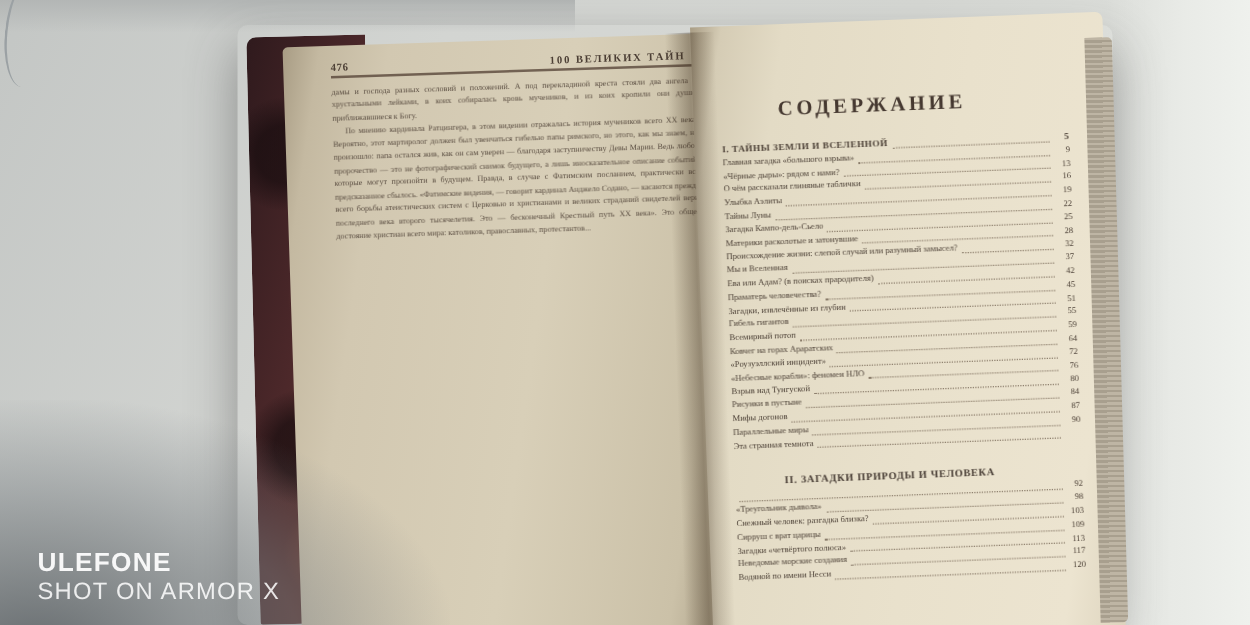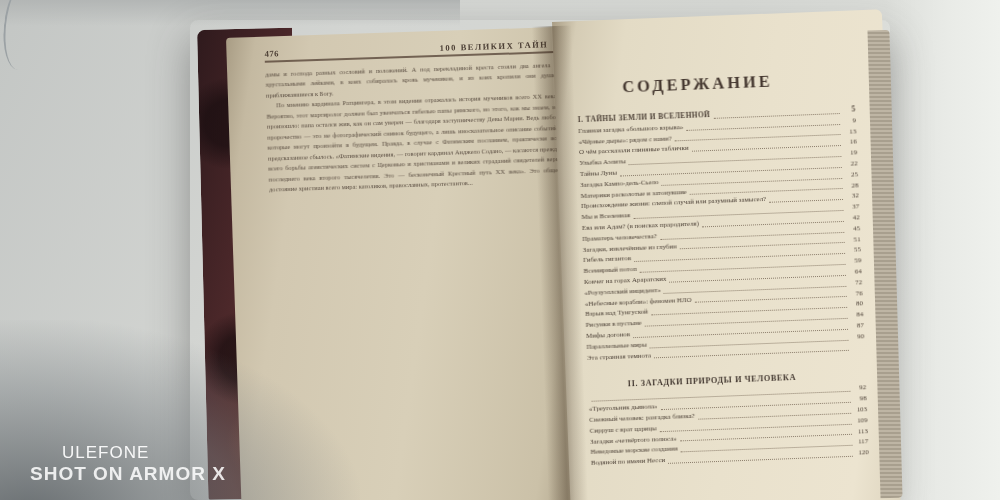--- a/index.html
+++ b/index.html
@@ -58,22 +58,22 @@
   .toc-row .t{white-space:nowrap;}
   .toc-row .lead{flex:1;border-bottom:1px dotted #8a7c6a;margin:0 3px 2px 3px;min-width:8px;}
   .toc-row .n{flex:0 0 auto;min-width:13px;text-align:right;}
   .sec-head-inline{font-weight:bold;font-size:7.4px;letter-spacing:.4px;margin-top:2px;}
   .sec-head-centered{font-weight:bold;font-size:8.2px;letter-spacing:.6px;text-align:center;
                      margin:12px 30px 3px 0;color:#443931;filter:blur(.2px);}
   .sec-gap{height:6px;}
   
   .watermark{position:absolute;left:30px;bottom:14px;color:rgba(255,255,255,.93);
              font-family:"Liberation Sans",sans-serif;line-height:1.2;}
-  .wm-brand{font-size:17px;font-weight:normal;letter-spacing:1px;margin-left:32px;}
-  .wm-caption{font-size:19px;font-weight:700;letter-spacing:1px;color:rgba(255,255,255,.85);text-align:right;}
+  .wm-brand{font-size:21px;font-weight:bold;letter-spacing:1px;}
+  .wm-caption{font-size:19px;font-weight:400;letter-spacing:1px;color:rgba(255,255,255,.85);text-align:right;}
 </style>
 </head>
 <body>
 
 <div id="scene">
   <div class="bg-top-left"></div>
   <div class="bg-right"></div>
   <div class="cable"></div>
 
   <div class="book-shadow"></div>

